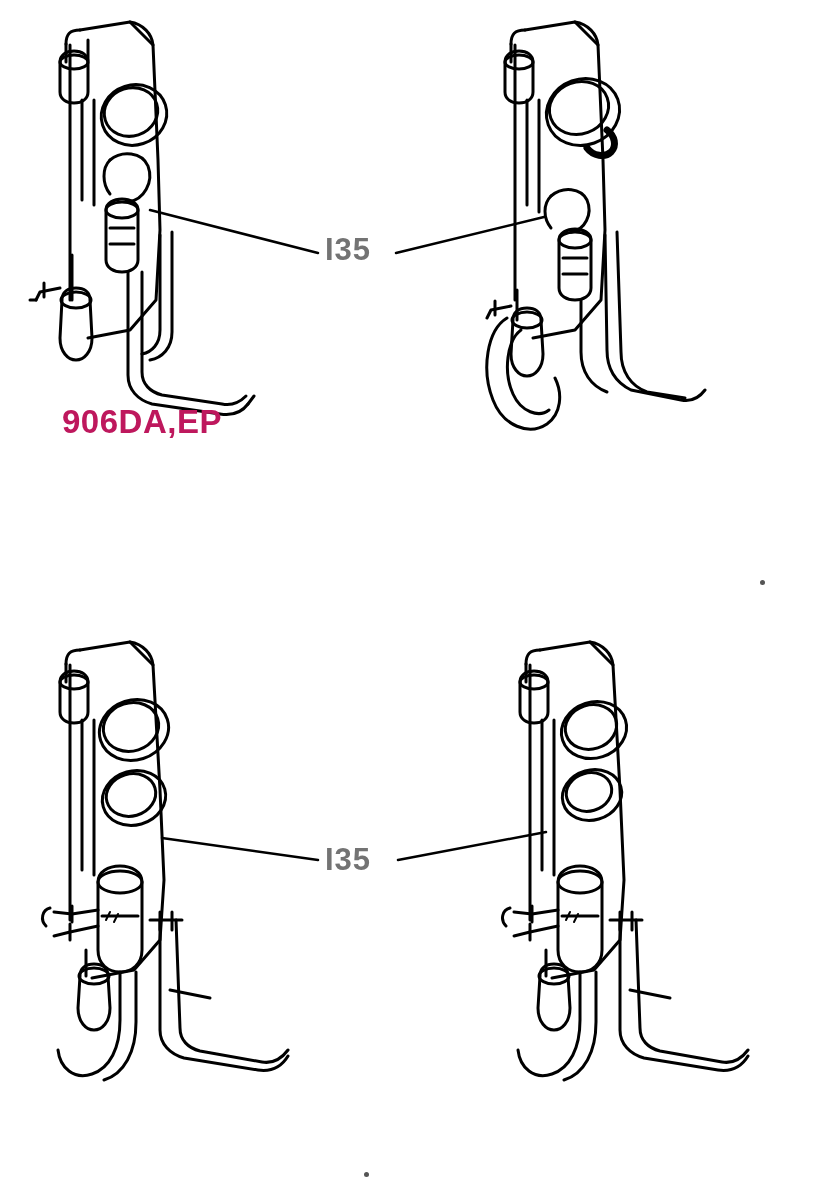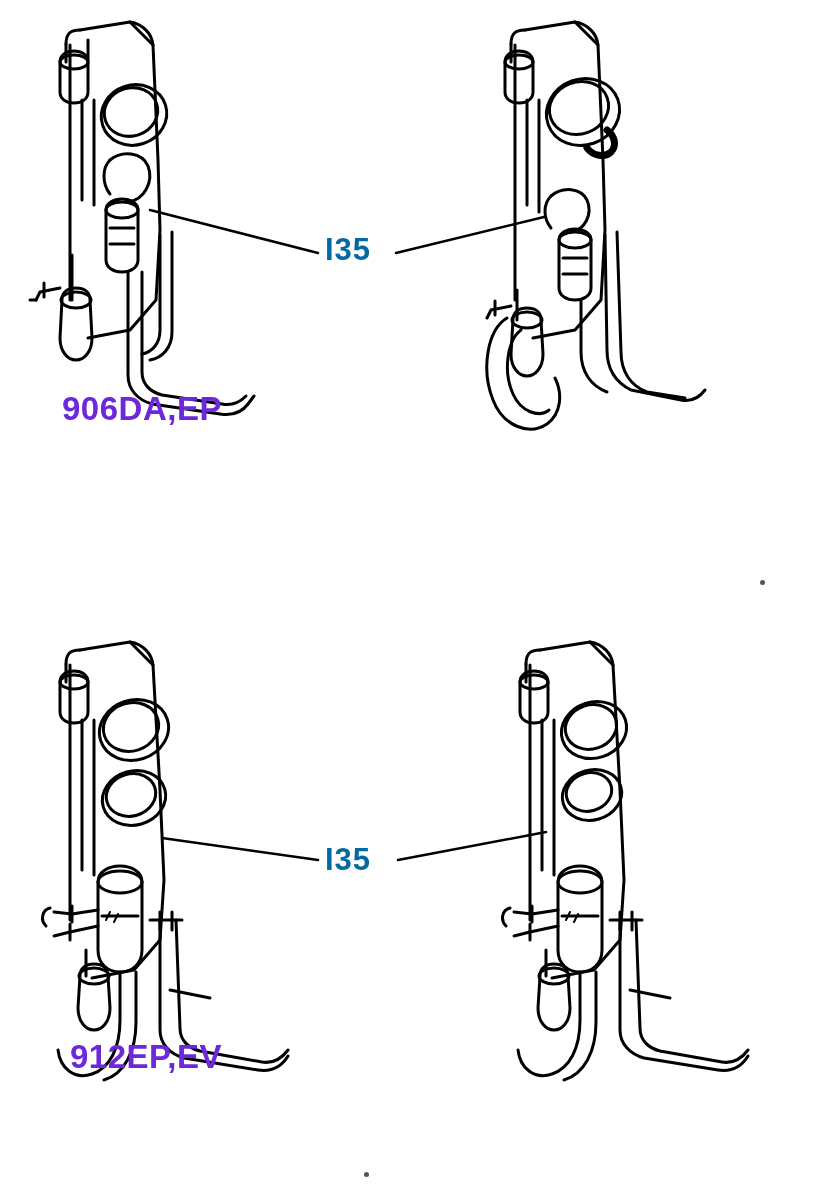--- a/index.html
+++ b/index.html
@@ -34,30 +34,31 @@
   }
   .fig-svg {
     display: block;
   }
   .fig-label {
     position: absolute;
     font-family: "Liberation Sans", sans-serif;
     font-weight: bold;
     font-size: 33px;
     letter-spacing: 0.5px;
-    color: #6d28d9;
+    color: #be185d;
     white-space: nowrap;
+    margin-top: 13px;
   }
   .callout-num {
     position: absolute;
     font-family: "Liberation Sans", sans-serif;
     font-weight: bold;
     font-size: 31px;
     letter-spacing: 1px;
-    color: #0369a1;
+    color: #737373;
     white-space: nowrap;
   }
   .speck {
     position: absolute;
     background: #555;
     border-radius: 50%;
   }
 </style>
 </head>
 <body>
@@ -218,21 +219,20 @@
           <ellipse cx="84" cy="356" rx="15" ry="8"></ellipse>
 
           <path d="M110 352 L110 400 C 110 428 100 448 82 454 C 64 460 50 448 48 430"></path>
           <path d="M126 352 L126 402 C 126 432 114 454 94 460"></path>
 
           <path d="M150 300 L150 410 C 150 424 160 434 174 438 L248 450 C 262 452 272 446 278 436"></path>
           <path d="M166 300 L170 408 C 170 420 178 428 190 431 L252 442 C 264 444 272 438 278 430"></path>
           <path d="M160 370 L200 378"></path>
         </g>
       </svg>
-      <div class="fig-label" style="left:60px; top:418px;">912EP,EV</div>
     </div>
 
     <div class="callout-num" style="left:325px; top:222px;">I35</div>
     <svg style="position:absolute; left:150px; top:190px;" width="420" height="90" viewBox="0 0 420 90">
       <g fill="none" stroke="#000" stroke-width="2.5" stroke-linecap="round">
         <path d="M12 28 L168 50"></path>
         <path d="M248 50 L396 22"></path>
       </g>
     </svg>
 

